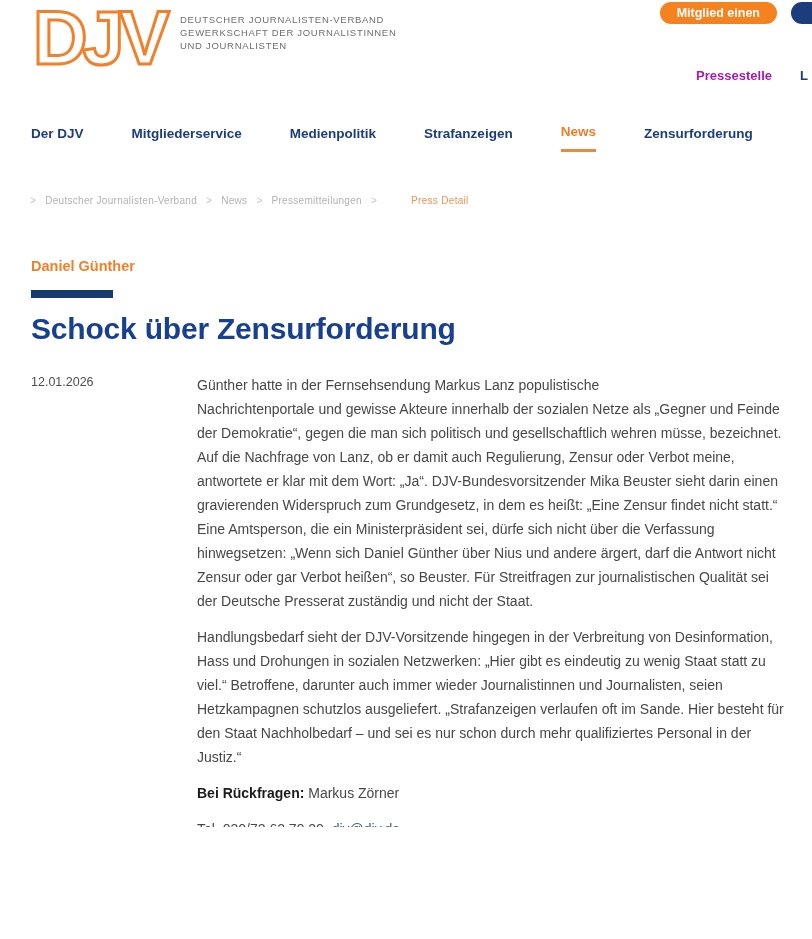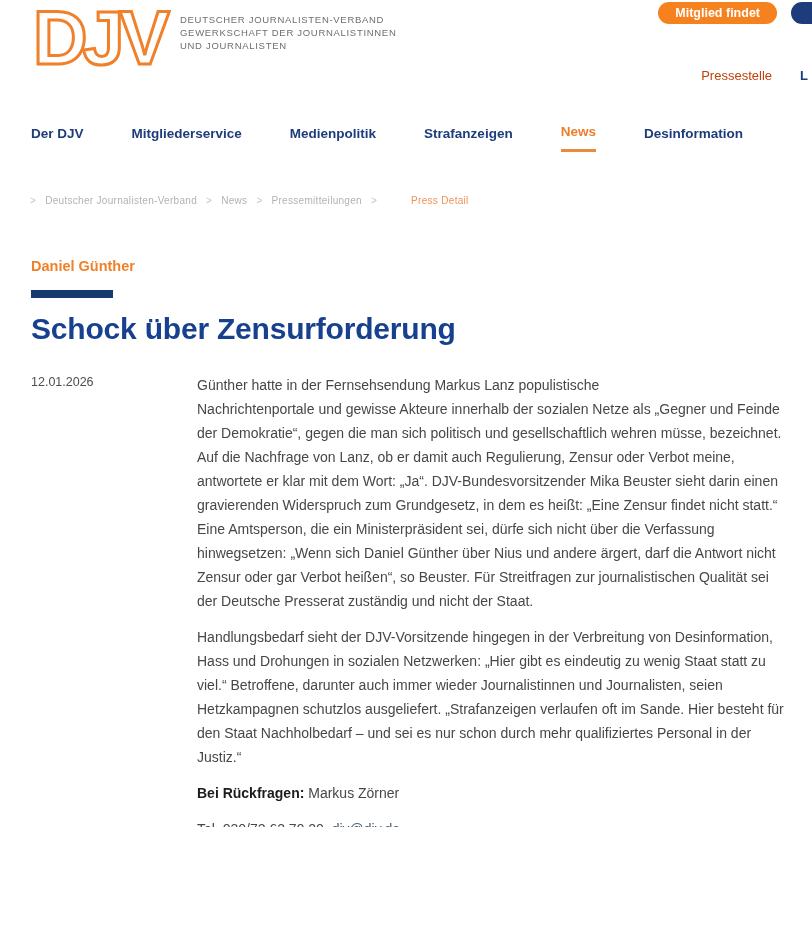--- a/index.html
+++ b/index.html
@@ -29,21 +29,21 @@
     font-family: inherit; font-size: 12.5px; font-weight: bold;
     border: none; border-radius: 12px; cursor: pointer;
   }
   .btn-partial {
     position: absolute; top: 2px; left: 791px;
     width: 48px; height: 22px; border-radius: 12px;
     background: #1D3C7C; border: none; cursor: pointer;
   }
   .link-pressestelle {
     position: absolute; top: 68px; right: 40px;
-    color: #c2410c; font-size: 13px; font-weight: normal; text-decoration: none; text-align: center;
+    color: #a21caf; font-size: 13px; font-weight: bold; text-decoration: none; text-align: center;
   }
   .link-truncated {
     position: absolute; top: 68px; left: 800px;
     color: #1D3C7C; font-size: 13px; font-weight: bold; text-decoration: none;
   }
 
   
   .nav {
     margin: 24px 0 0 31px;
     display: flex; gap: 48px; align-items: flex-end;
@@ -111,33 +111,33 @@
     <div class="logo">
       <svg width="142" height="76" viewBox="0 0 142 76" aria-hidden="true">
         <text x="4" y="58" textLength="132" lengthAdjust="spacingAndGlyphs" font-family="Liberation Sans, sans-serif" font-size="76" font-weight="bold" fill="none" stroke="#F0802A" stroke-width="3" letter-spacing="-5">DJV</text>
       </svg>
     </div>
     <div class="tagline">
       <div>DEUTSCHER JOURNALISTEN-VERBAND</div>
       <div>GEWERKSCHAFT DER JOURNALISTINNEN</div>
       <div>UND JOURNALISTEN</div>
     </div>
-    <button class="btn-member">Mitglied findet</button>
+    <button class="btn-member">Mitglied einen</button>
     <button class="btn-partial"></button>
     <a class="link-pressestelle" href="#">Pressestelle</a>
     <a class="link-truncated" href="#">L</a>
   </header>
 
   <nav class="nav">
     <a class="nav-item" href="#">Der DJV</a>
     <a class="nav-item" href="#">Mitgliederservice</a>
     <a class="nav-item" href="#">Medienpolitik</a>
     <a class="nav-item" href="#">Strafanzeigen</a>
     <a class="nav-item active" href="#">News</a>
-    <a class="nav-item" href="#">Desinformation</a>
+    <a class="nav-item" href="#">Zensurforderung</a>
   </nav>
 
   <div class="breadcrumb">
     <span class="crumb-sep">&gt;</span>
     <a class="crumb" href="#">Deutscher Journalisten-Verband</a>
     <span class="crumb-sep">&gt;</span>
     <a class="crumb" href="#">News</a>
     <span class="crumb-sep">&gt;</span>
     <a class="crumb" href="#">Pressemitteilungen</a>
     <span class="crumb-sep">&gt;</span>

